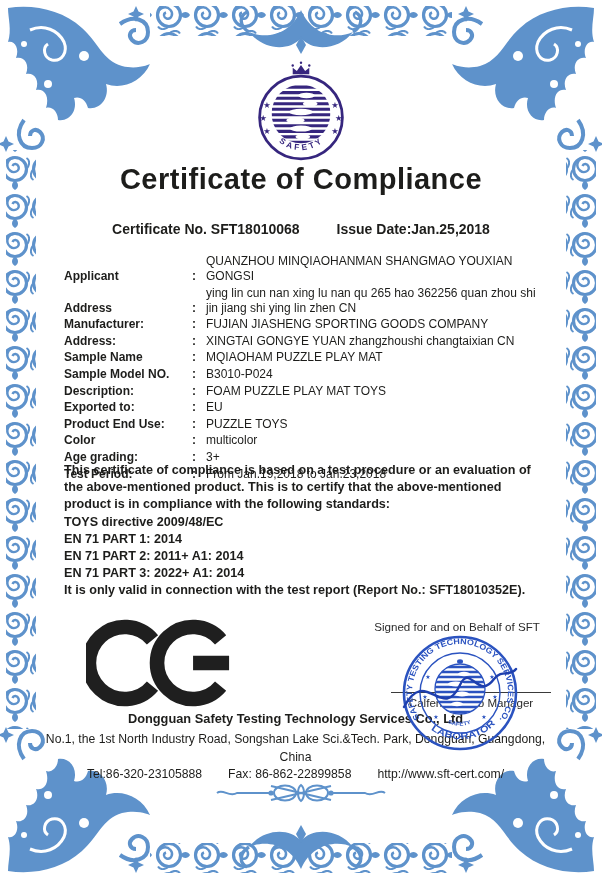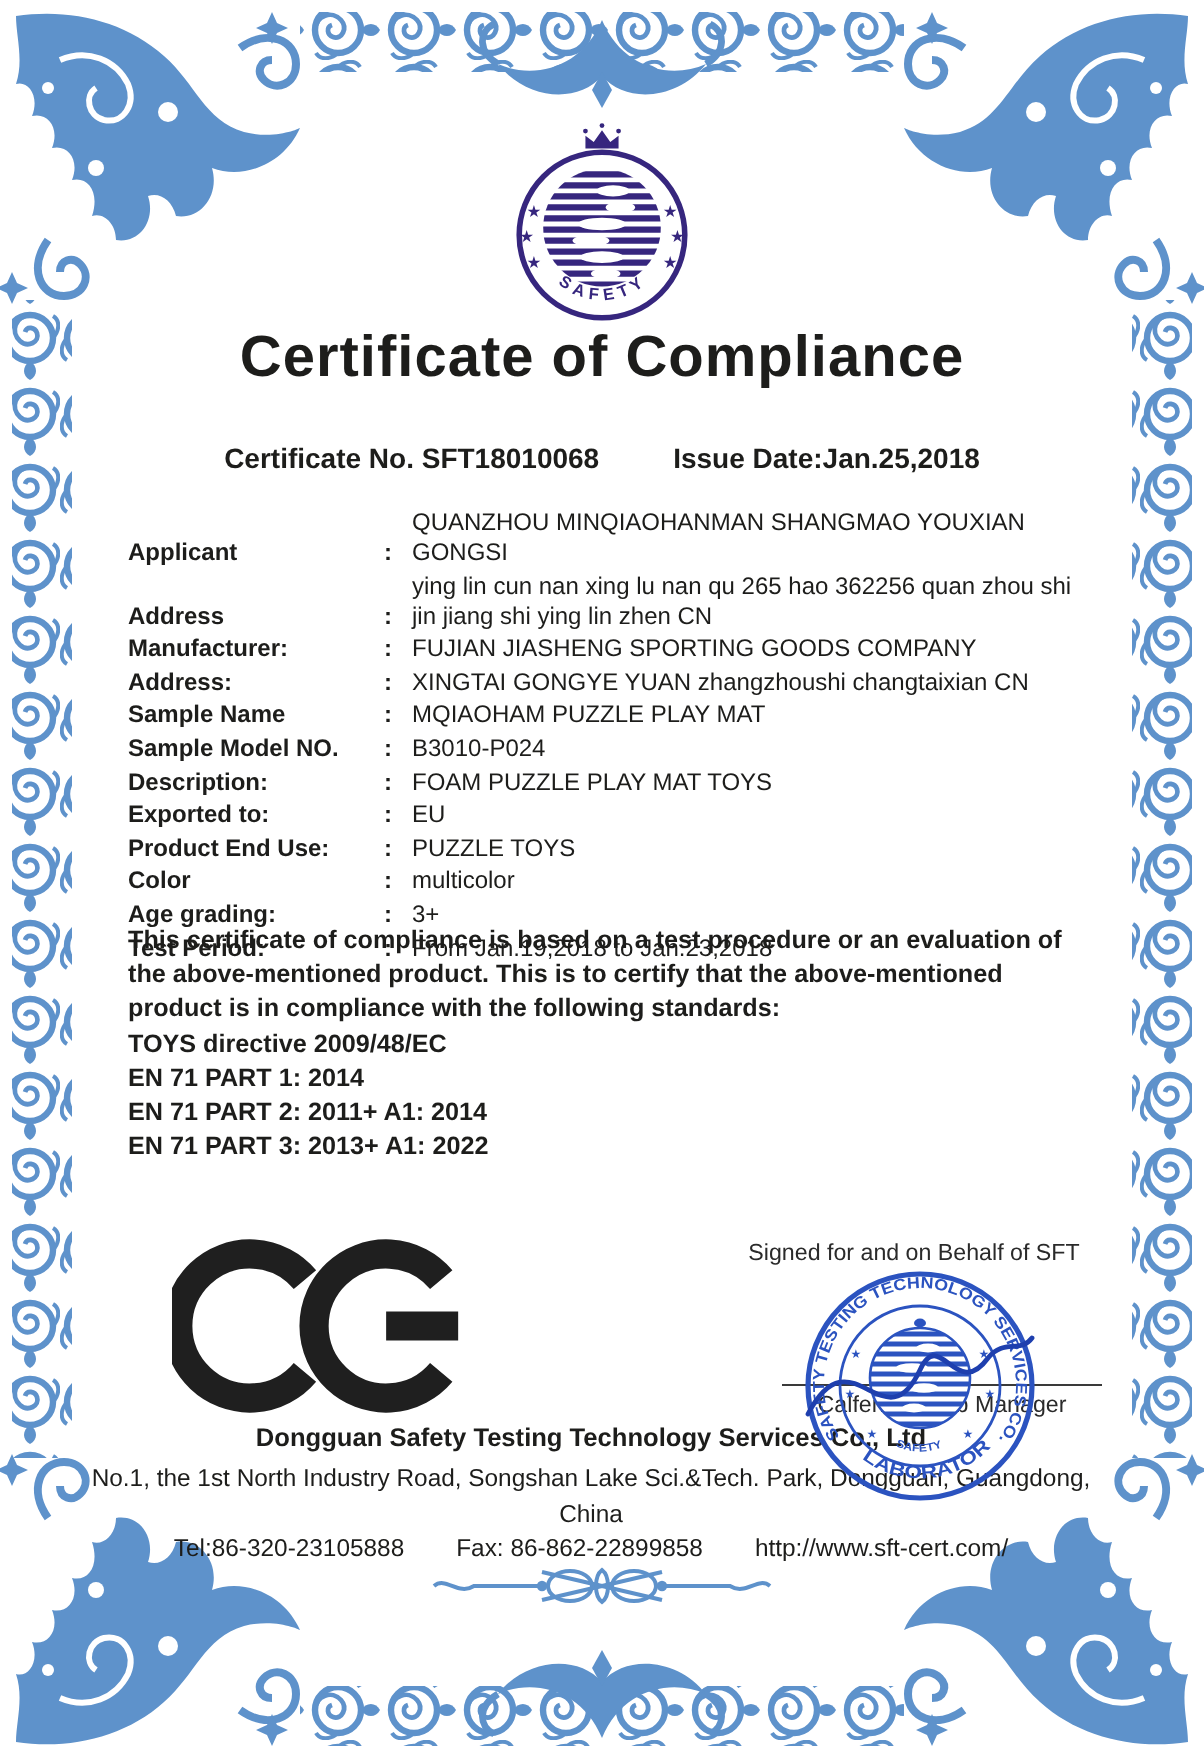--- a/index.html
+++ b/index.html
@@ -211,21 +211,22 @@
           <span class="dcolon">:</span>
           <span class="dvalue">From Jan.19,2018 to Jan.23,2018</span>
         </div>
     </div>
 
     <div class="statement">
       <span>This certificate of compliance is based on a test procedure or an evaluation of the above-mentioned product. This is to certify that the above-mentioned product is in compliance with the following standards:</span>
       <span class="std">TOYS directive 2009/48/EC</span>
       <span class="std">EN 71 PART 1: 2014</span>
       <span class="std">EN 71 PART 2: 2011+ A1: 2014</span>
-      <span class="std">EN 71 PART 3: 2013+ A1: 2022</span>
+      <span class="std">EN 71 PART 3: 2022+ A1: 2014</span>
+      <span class="std">It is only valid in connection with the test report (Report No.: SFT18010352E).</span>
     </div>
 
     <svg class="ce" viewBox="0 0 150 92" xmlns="http://www.w3.org/2000/svg">
       <g stroke="#1f1f1f" stroke-width="15" fill="none">
         <path d="M68.3,22.2 A37,37 0 1 0 68.3,69.8"></path>
         <path d="M138.3,22.2 A37,37 0 1 0 138.3,69.8"></path>
         <line x1="110" y1="46" x2="147" y2="46"></line>
       </g>
     </svg>
     <span class="sr">CE</span>

